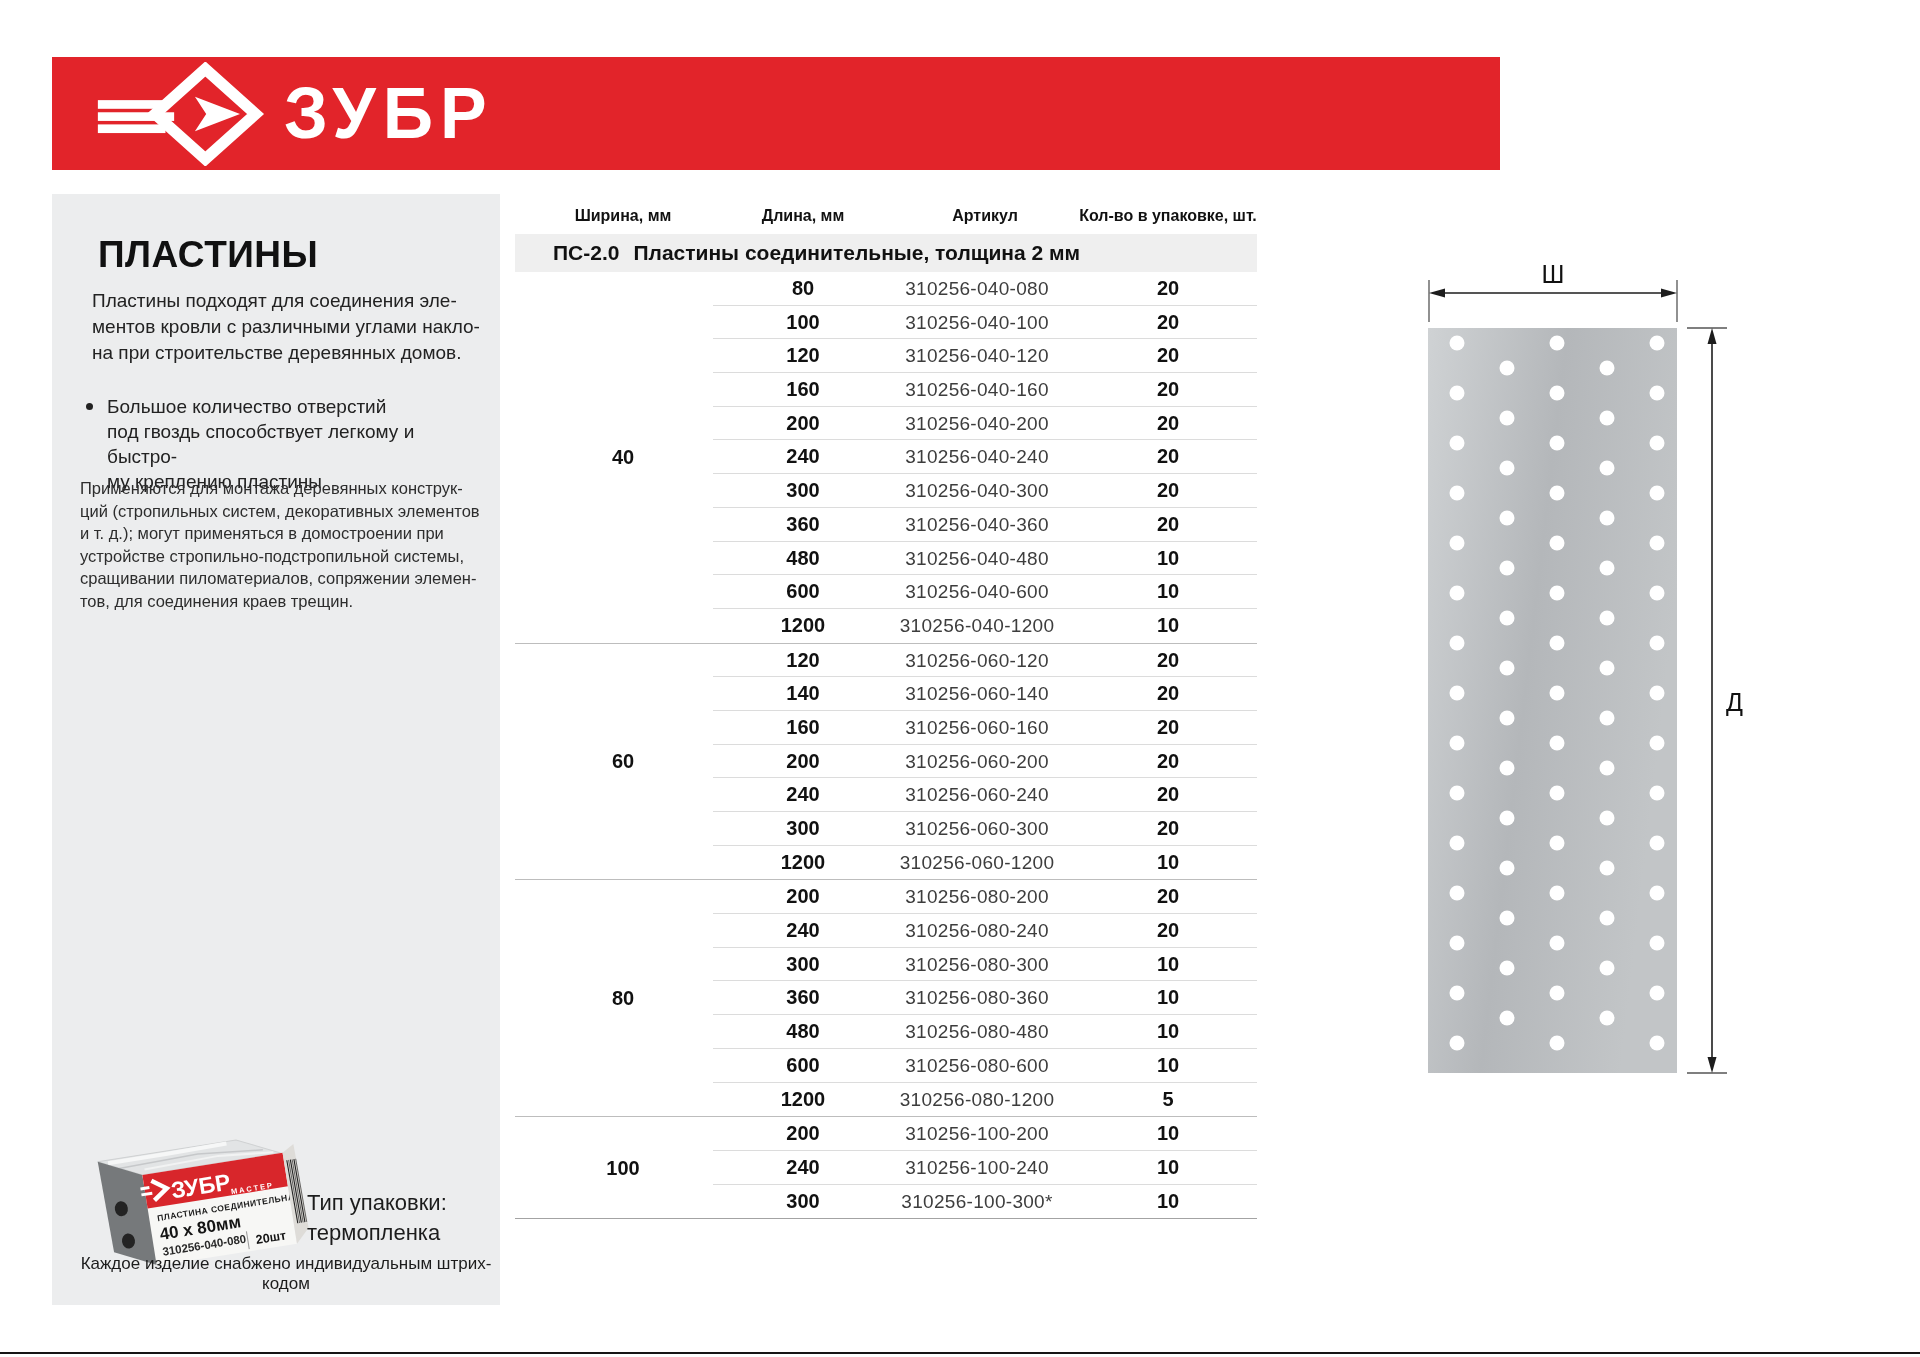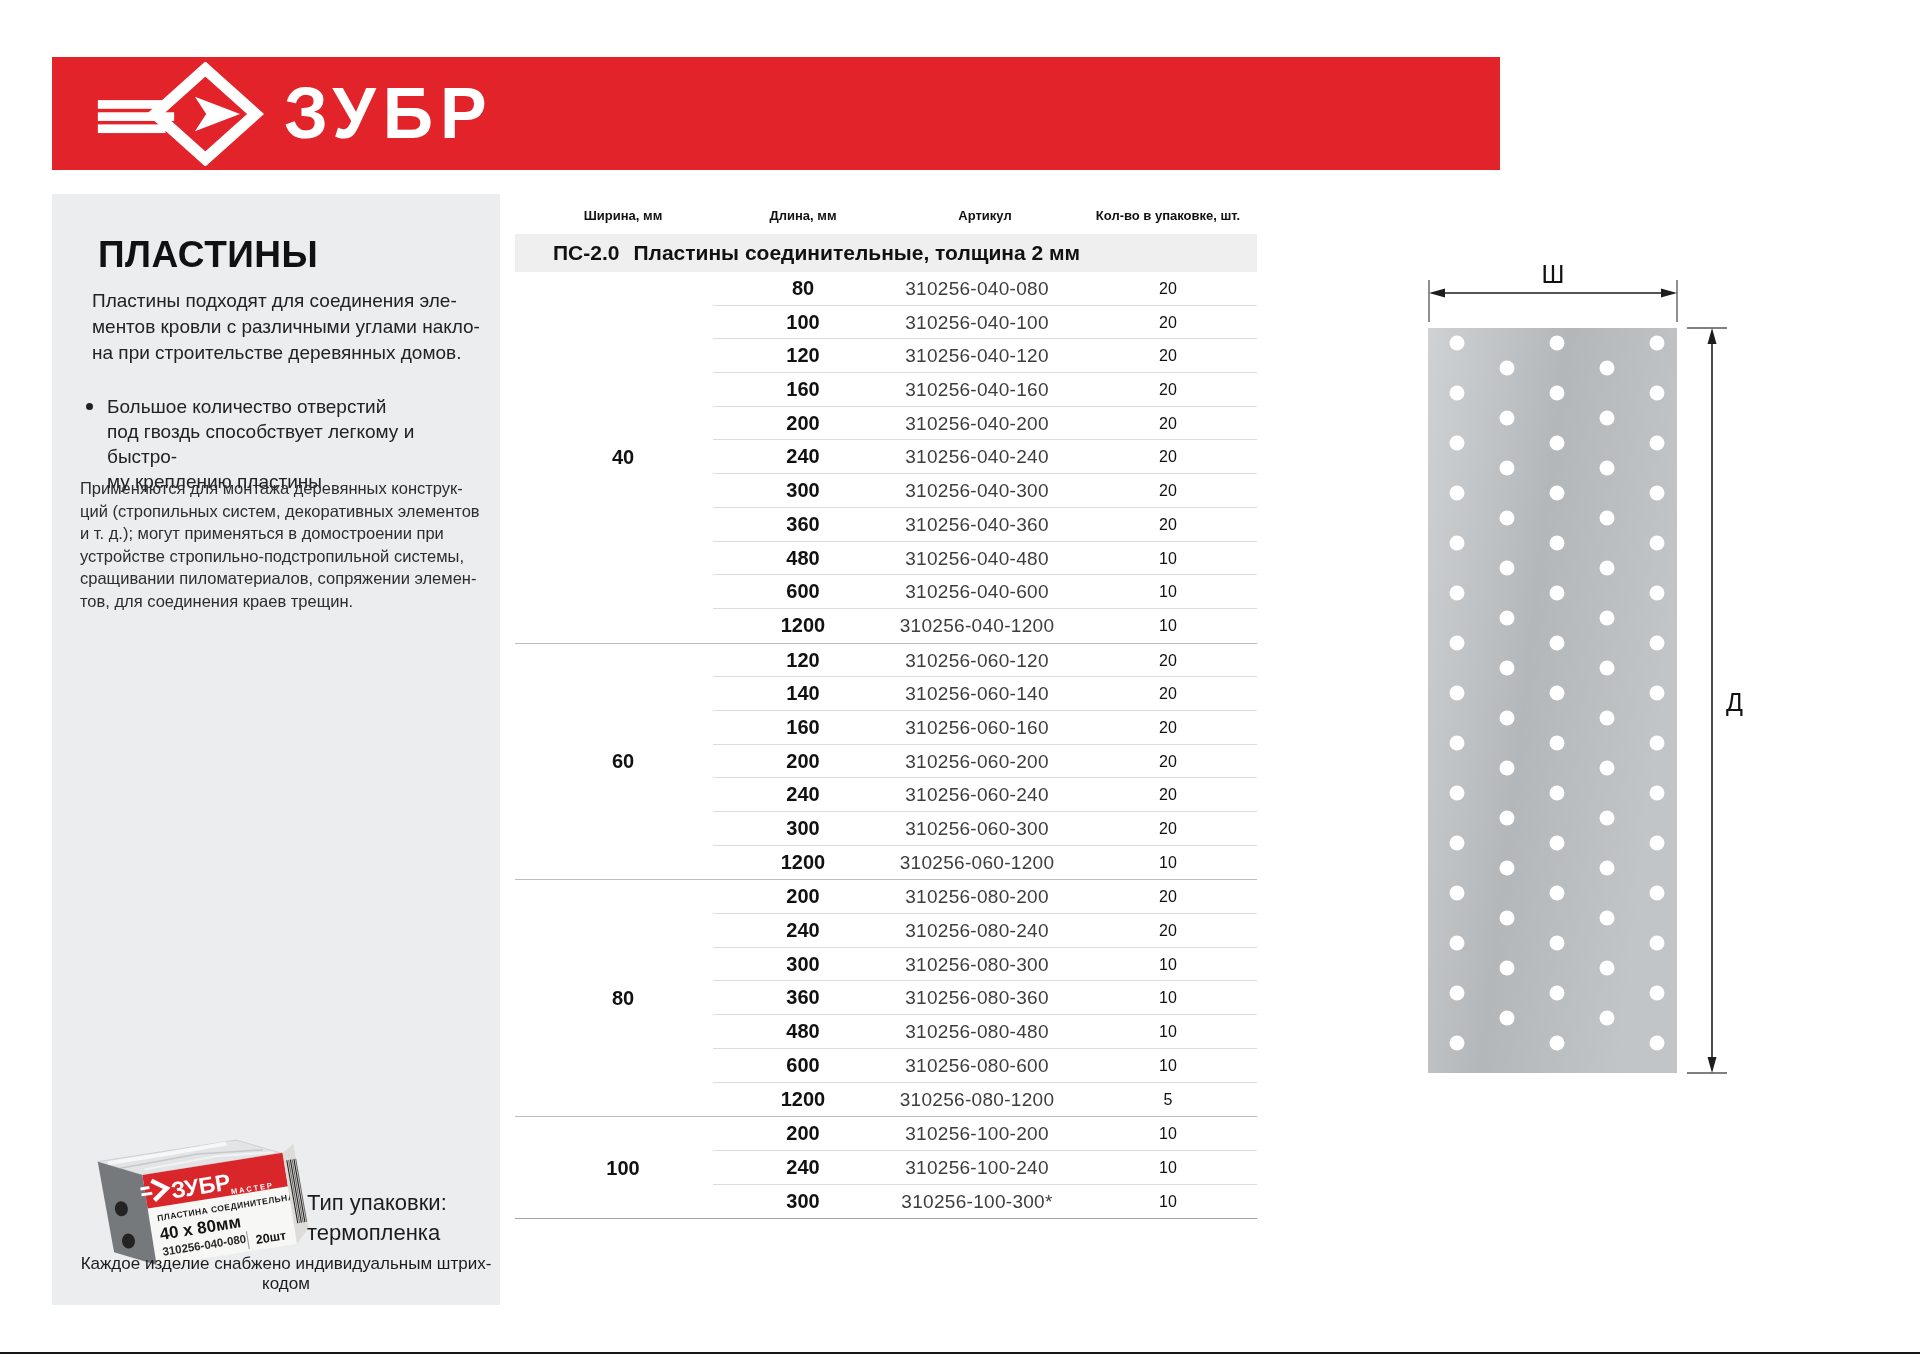--- a/index.html
+++ b/index.html
@@ -22,38 +22,38 @@
   .sb-bullet .dot{width:7px;height:7px;border-radius:50%;background:#222;margin:9px 14px 0 6px;flex:0 0 auto;}
   .sb-bullet p{margin:0;font-size:19px;line-height:25px;white-space:pre-line;color:#222;}
   .sb-details{position:absolute;left:28px;top:283px;width:408px;font-size:16.5px;line-height:22.6px;
               white-space:pre-line;color:#2d2d2d;margin:0;}
   .pack-photo{position:absolute;left:4px;top:893px;width:272px;height:222px;}
   .pack-type{position:absolute;left:255px;top:994px;font-size:22px;line-height:30px;white-space:pre-line;color:#1c1c1c;}
   .sb-caption{position:absolute;left:10px;top:1060px;width:100%;text-align:center;font-size:17px;color:#1c1c1c;}
 
   
   .ptable{position:absolute;left:515px;top:206px;width:742px;}
-  .th{position:absolute;top:0;transform:translateX(-50%);font-size:13px;font-weight:700;
+  .th{position:absolute;top:0;transform:translateX(-50%);font-size:16px;font-weight:700;
       white-space:nowrap;color:#111;line-height:20px;}
   .th.c1{left:108px}.th.c2{left:288px}.th.c3{left:470px}.th.c4{left:653px}
   .band{position:absolute;left:0;top:28px;width:100%;height:38px;background:#efefef;
         line-height:38px;font-size:21px;font-weight:bold;white-space:nowrap;}
   .band .code{margin-left:38px;}
   .band .bt{margin-left:14px;}
   .tbody{position:absolute;left:0;top:66px;width:100%;border-bottom:1px solid #a3a3a3;}
   .tgroup{position:relative;border-top:1px solid #bdbdbd;}
   .tgroup:first-child{border-top:none;}
   .wlabel{position:absolute;left:108px;top:50%;transform:translate(-50%,-50%);
           font-size:20px;font-weight:bold;}
   .trow{position:relative;height:33.7px;}
   .trow.sep::before{content:'';position:absolute;left:198px;right:0;top:-1px;height:1px;background:#dcdcdc;}
   .trow span{position:absolute;transform:translateX(-50%);line-height:33.7px;white-space:nowrap;}
   .trow .len{left:288px;font-size:20px;font-weight:bold;}
   .trow .art{left:462px;font-size:19px;font-weight:400;color:#3d3d3d;letter-spacing:.3px;}
-  .trow .qty{left:653px;font-size:16px;font-weight:normal;}
+  .trow .qty{left:653px;font-size:20px;font-weight:bold;}
 
   
   .drawing{position:absolute;left:1410px;top:255px;width:345px;height:830px;}
 
   
   .footer{position:absolute;left:52px;top:1312px;font-size:20px;color:#1c1c1c;}
   .footer .sep{margin:0 20px;}
   .bottom-rule{position:absolute;left:0;top:1352px;width:1920px;height:2px;background:#161616;}
 </style>
 </head>

